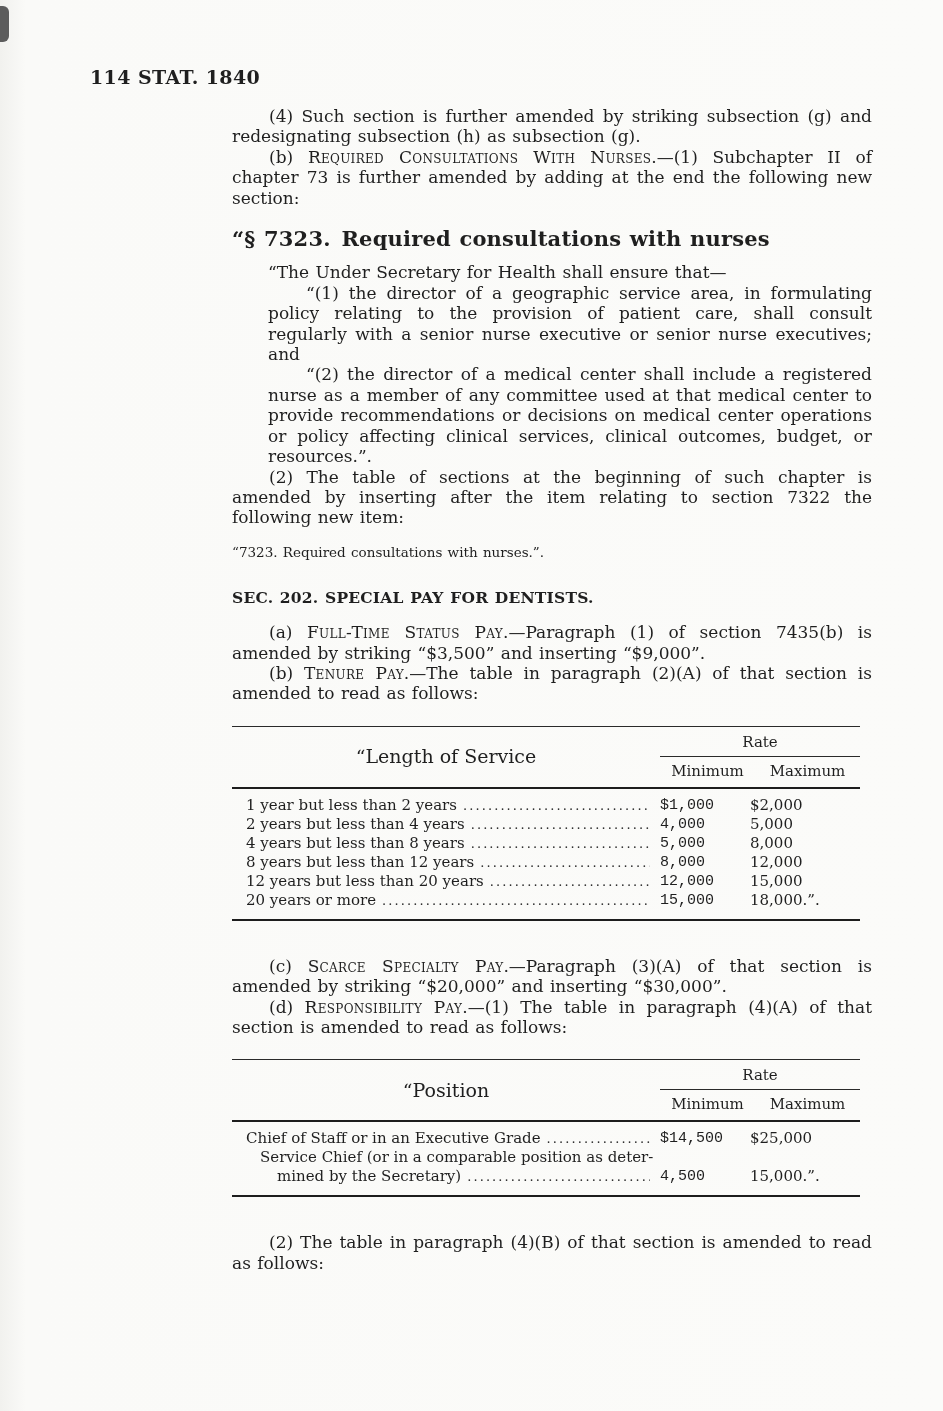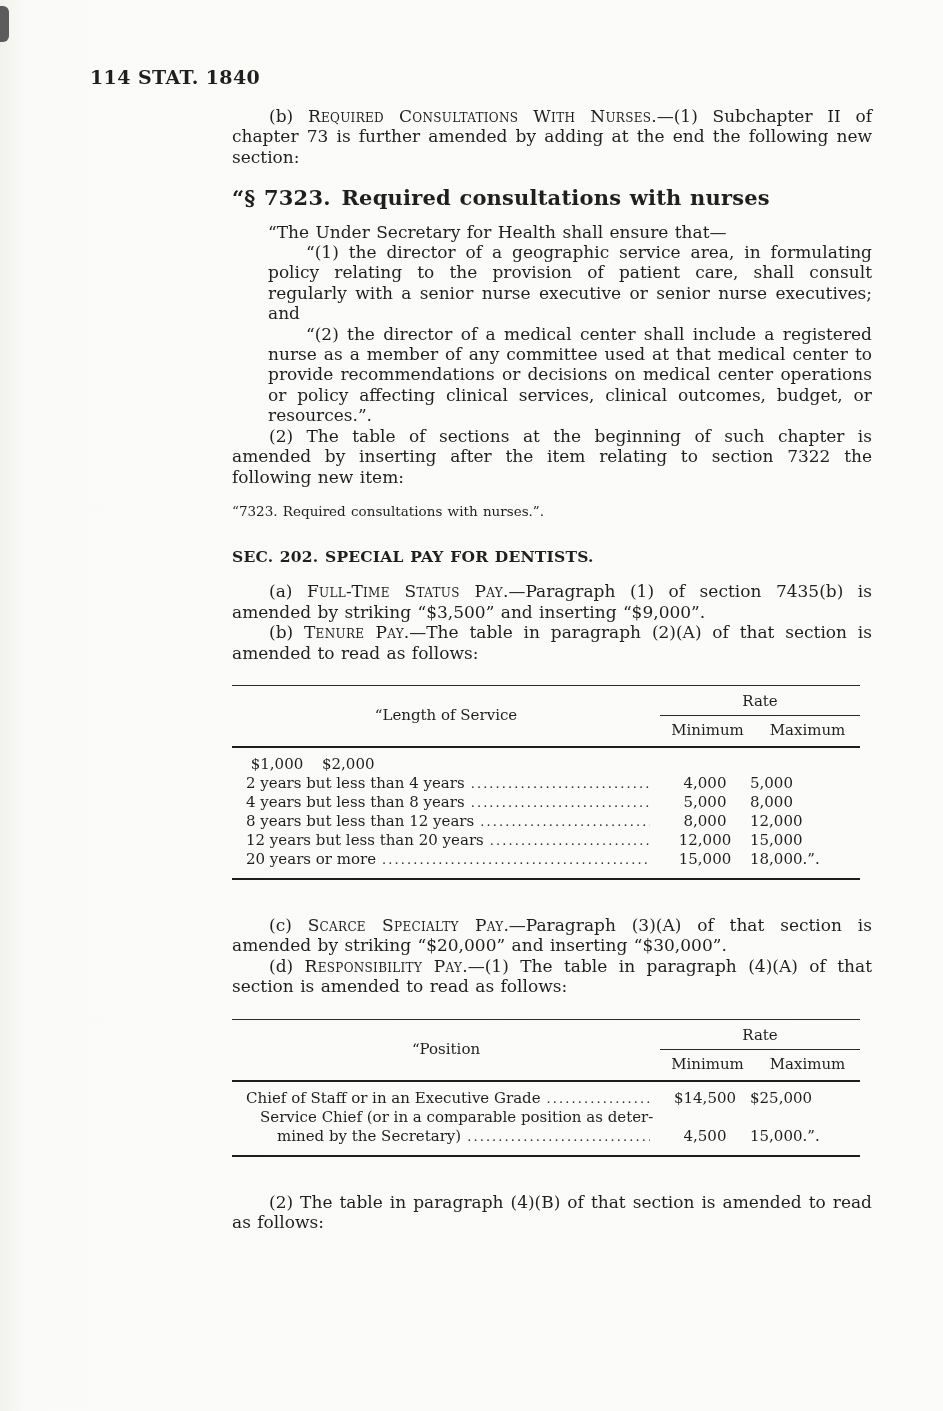--- a/index.html
+++ b/index.html
@@ -67,21 +67,21 @@
     border-top: 1.5px solid #2a2a2a;
     border-bottom: 2.5px solid #1d1d1d;
     font-size: 15px;
     line-height: 19px;
     word-spacing: normal;
   }
   .t-head { display: flex; border-bottom: 2.5px solid #1d1d1d; }
   .t-head-label {
     flex: 1;
     display: flex; align-items: center; justify-content: center;
-    font-size: 15px;
+    font-size: 19px;
   }
   .t-rate { width: 200px; }
   .t-rate-title {
     text-align: center;
     padding: 6px 0 4px 0;
     border-bottom: 1.2px solid #2a2a2a;
   }
   .t-mm { display: flex; }
   .t-mm-min { width: 95px; text-align: center; padding: 5px 0 6px 0; }
   .t-mm-max { width: 105px; text-align: center; padding: 5px 0 2px 0; }
@@ -95,41 +95,42 @@
     white-space: nowrap;
     align-self: flex-end;
     margin: 0 10px 0 6px;
     color: #2d2d2d;
   }
   .dots::after {
     content: "..........................................................................................................................";
     letter-spacing: 2.1px;
     font-size: 13px;
   }
-  .t-min { width: 90px; text-align: center; }
+  .t-min { width: 90px; text-align: left; font-family: Liberation Mono, monospace; }
   .t-max { width: 104px; padding-right: 6px; }
   .t-row-wrap .t-lbl { display: block; }
   .t-lbl-line1 { padding-left: 0; }
   .t-lbl-line2 { display: flex; align-items: flex-start; margin-left: 17px; min-width: 0; }
   .t-lbl, .t-lbl-line1, .t-lbl-line2 { padding-left: 14px; }
   .t-lbl-line2 { padding-left: 31px; margin-left: 0; }
   .after-table { margin-top: 35px; }
 </style>
 </head>
 <body>
 
 <div class="page">
   <div class="artifact"></div>
 
   <header class="hdr">
     <span class="stat">114 STAT. 1840</span>
   </header>
 
   <main class="content">
 
+    <p class="para ind">(4) Such section is further amended by striking subsection (g) and redesignating subsection (h) as subsection (g).</p>
 
     <p class="para ind"><span>(b) </span><span class="sc">Required Consultations With Nurses</span><span>.—(1) Subchapter II of chapter 73 is further amended by adding at the end the following new section:</span></p>
 
     <h3 class="sec-head">“§ 7323. Required consultations with nurses</h3>
 
     <section class="quoted">
       <p class="para">“The Under Secretary for Health shall ensure that—</p>
       <p class="para q-ind">“(1) the director of a geographic service area, in formulating policy relating to the provision of patient care, shall consult regularly with a senior nurse executive or senior nurse executives; and</p>
       <p class="para q-ind">“(2) the director of a medical center shall include a registered nurse as a member of any committee used at that medical center to provide recommendations or decisions on medical center operations or policy affecting clinical services, clinical outcomes, budget, or resources.”.</p>
     </section>
@@ -150,20 +151,24 @@
         <div class="t-rate">
           <div class="t-rate-title">Rate</div>
           <div class="t-mm">
             <div class="t-mm-min">Minimum</div>
             <div class="t-mm-max">Maximum</div>
           </div>
         </div>
       </div>
       <div class="t-rows">
         <div class="t-row">
+          <div class="t-lbl">
+              <span class="t-lbl-text">1 year but less than 2 years</span>
+              <span class="dots"></span>
+            </div>
           <div class="t-min">$1,000</div>
           <div class="t-max">$2,000</div>
         </div>
         <div class="t-row">
           <div class="t-lbl">
               <span class="t-lbl-text">2 years but less than 4 years</span>
               <span class="dots"></span>
             </div>
           <div class="t-min">4,000</div>
           <div class="t-max">5,000</div>

